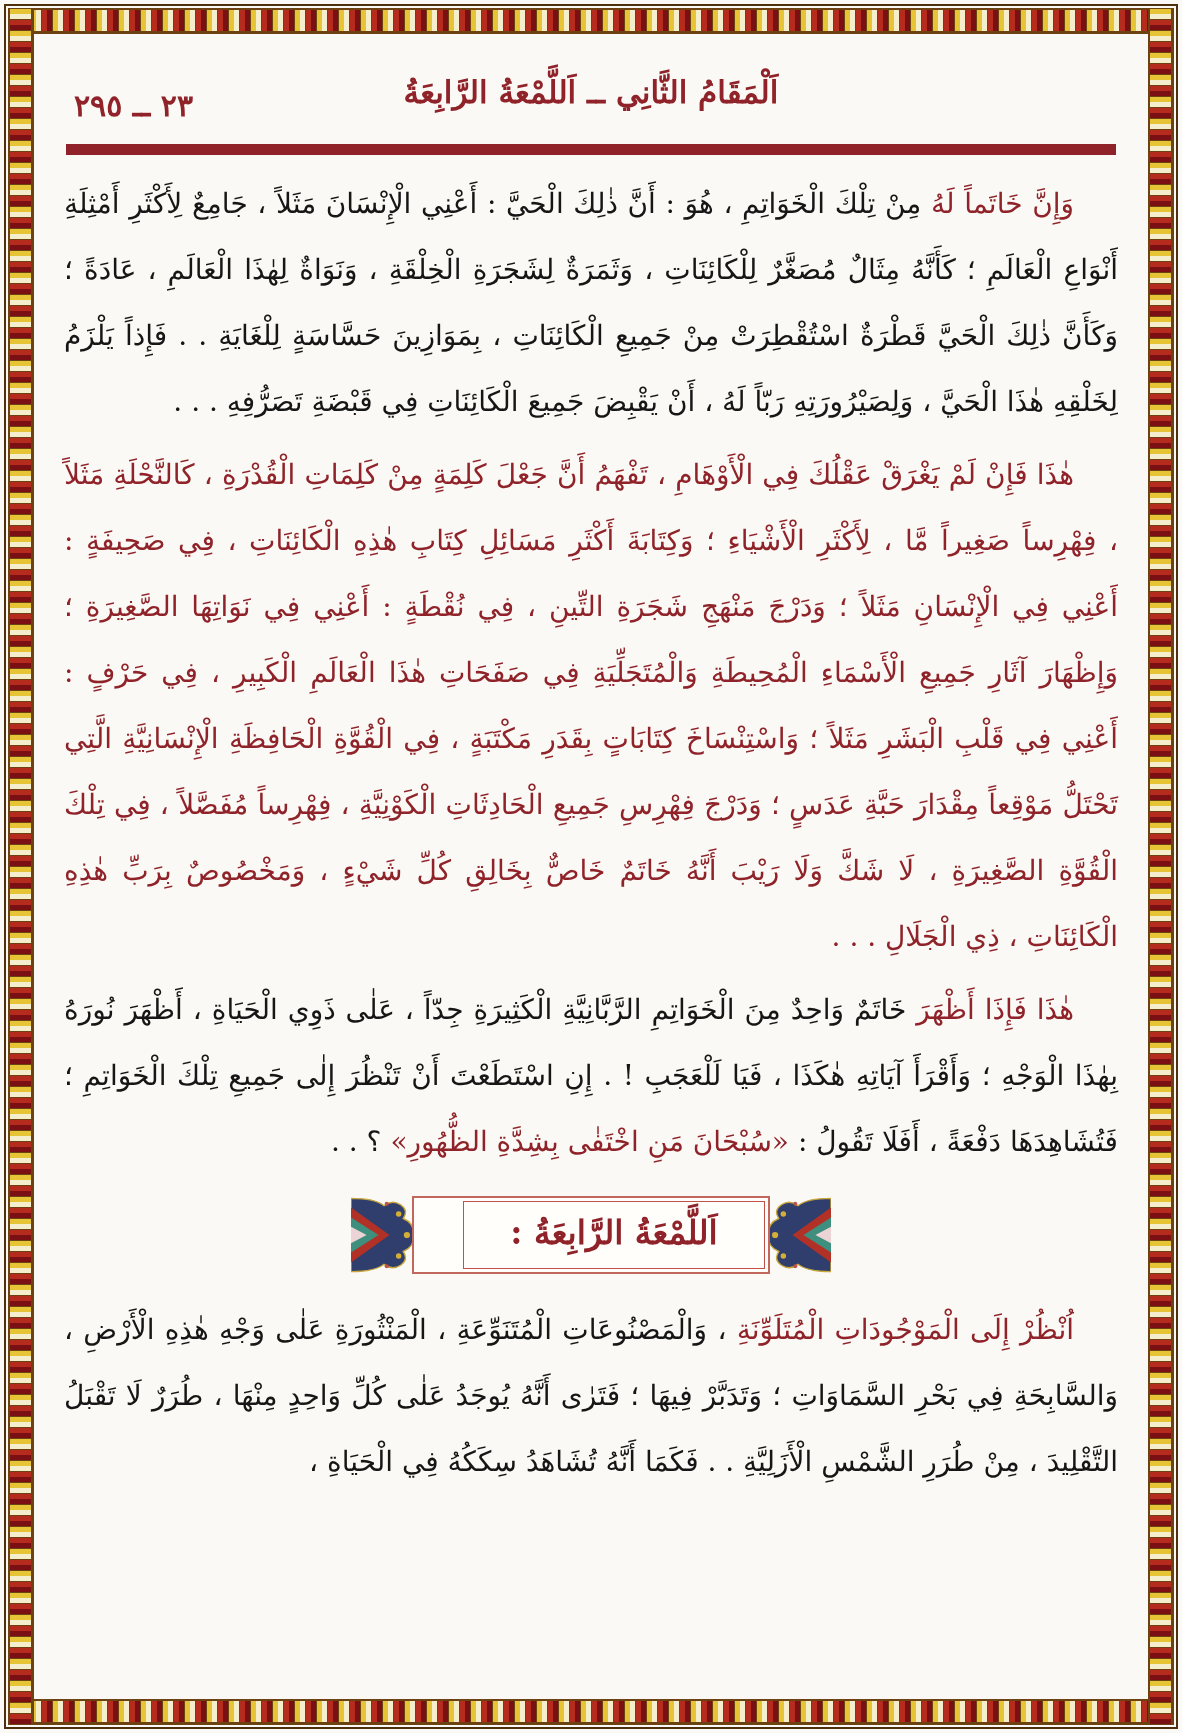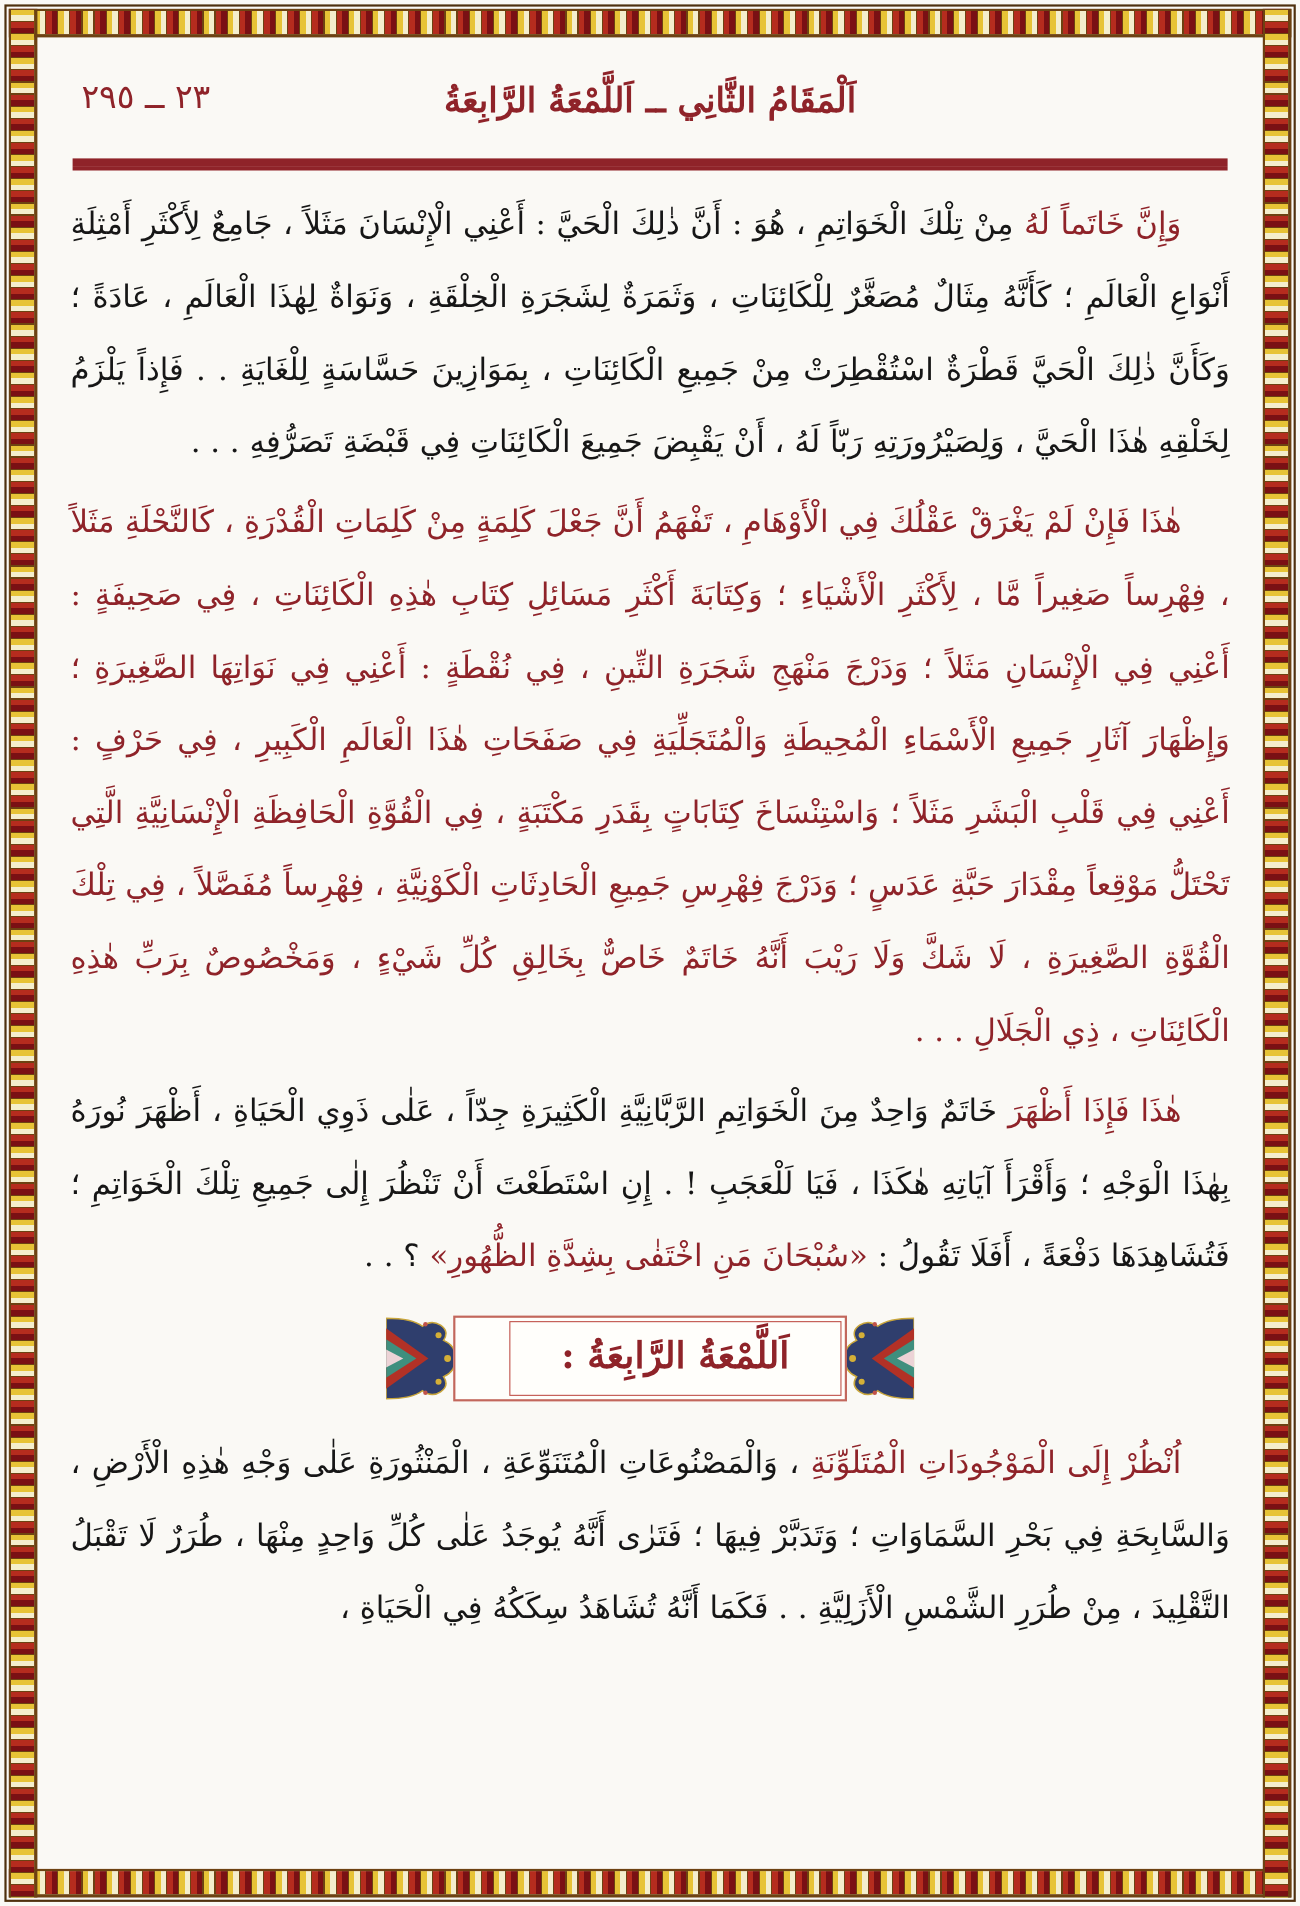--- a/index.html
+++ b/index.html
@@ -51,22 +51,22 @@
   }
   .band-left{left:8px;}
   .band-right{right:8px;}
   
   .content{
     position:absolute;inset:38px;
     padding:30px 26px 0 26px;
   }
   .header{position:relative;height:66px;}
   .page-numbers{
-    position:absolute;left:10px;top:2px;
-    color:var(--red);font-weight:normal;font-size:30px;letter-spacing:2px;
+    position:absolute;left:10px;top:20px;
+    color:var(--red);font-weight:bold;font-size:30px;letter-spacing:2px;
     direction:rtl;
   }
   .doc-title{
     text-align:center;color:var(--red);
     font-weight:bold;font-size:31px;line-height:1.6;
   }
   .double-rule{
     margin:10px 2px 0 2px;height:5px;
     border-top:7px solid var(--red);
     border-bottom:4px solid var(--red);

